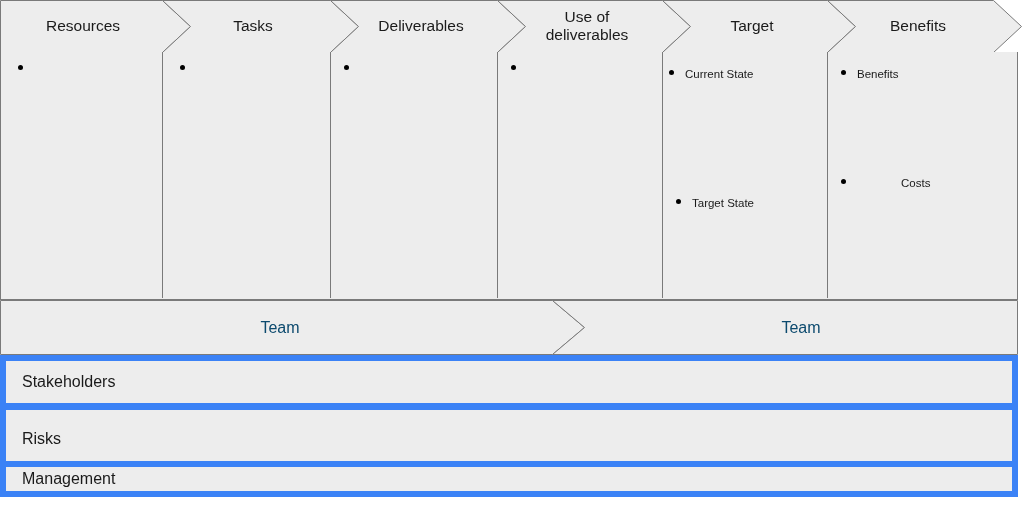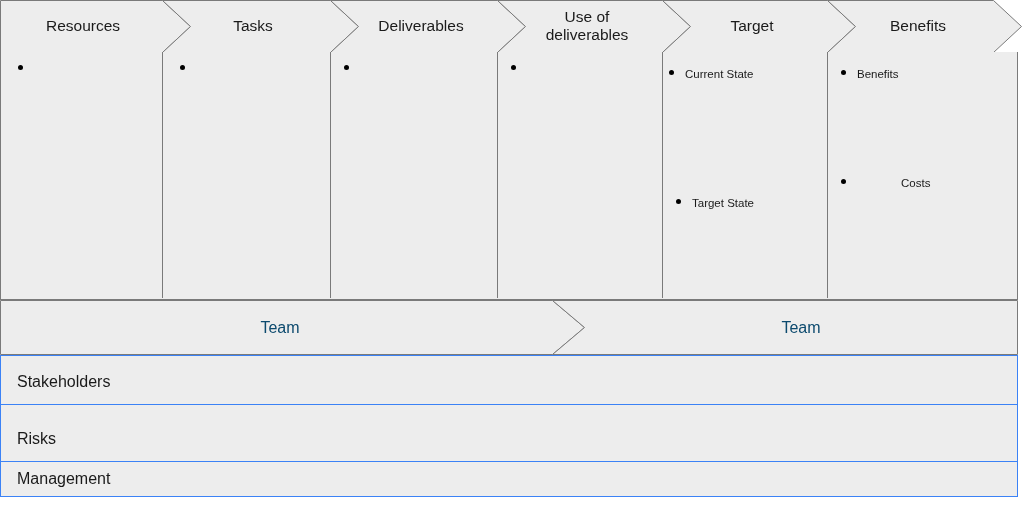--- a/index.html
+++ b/index.html
@@ -126,21 +126,21 @@
     position: absolute;
     left: 0;
     width: 1018px;
     display: flex;
     align-items: center;
     padding-left: 16px;
     box-sizing: border-box;
     font-size: 16px;
     color: #1a1a1a;
     background: #ededed;
-    border: 1px solid #3b82f6;
+    border: 6px solid #3b82f6;
   }
 </style>
 </head>
 <body>
 
 <div id="benefits-map">
 
   <div class="header-strip">
     <svg class="header-svg" width="1022" height="53" viewBox="0 0 1022 53">
       <g fill="#ededed" stroke="#7a7a7a" stroke-width="1">

